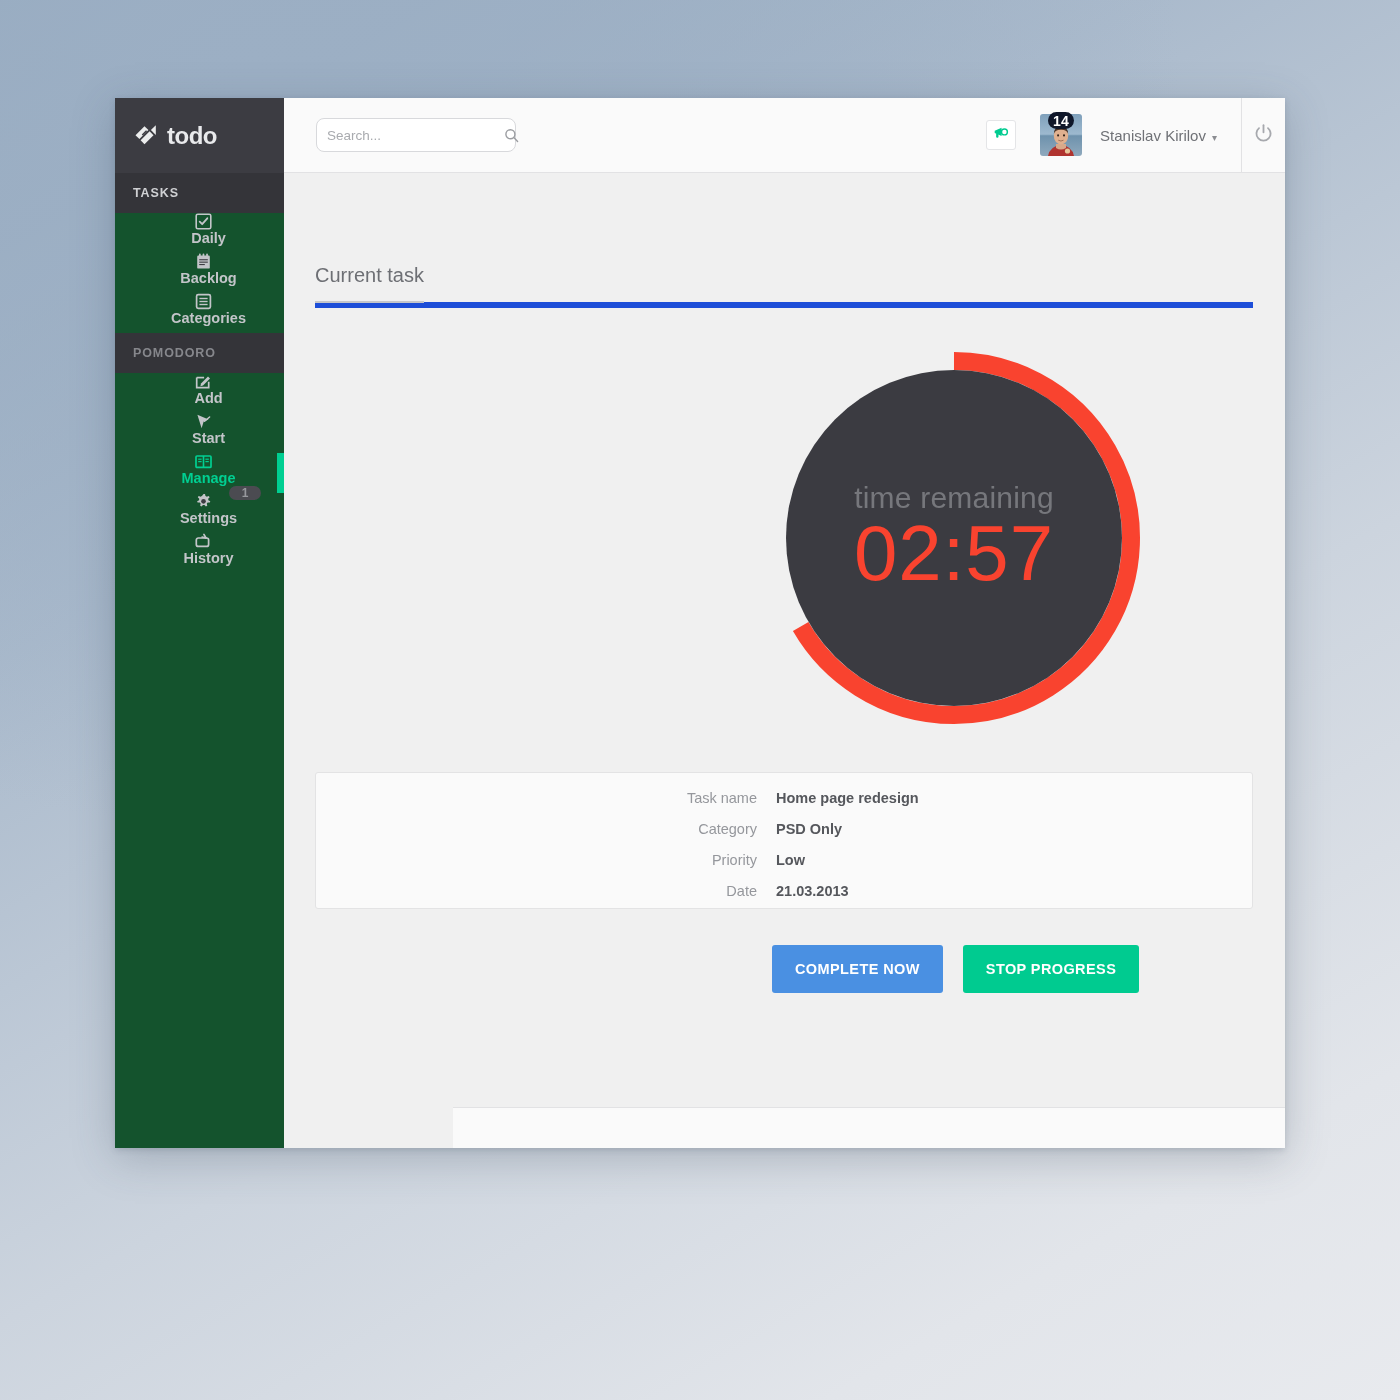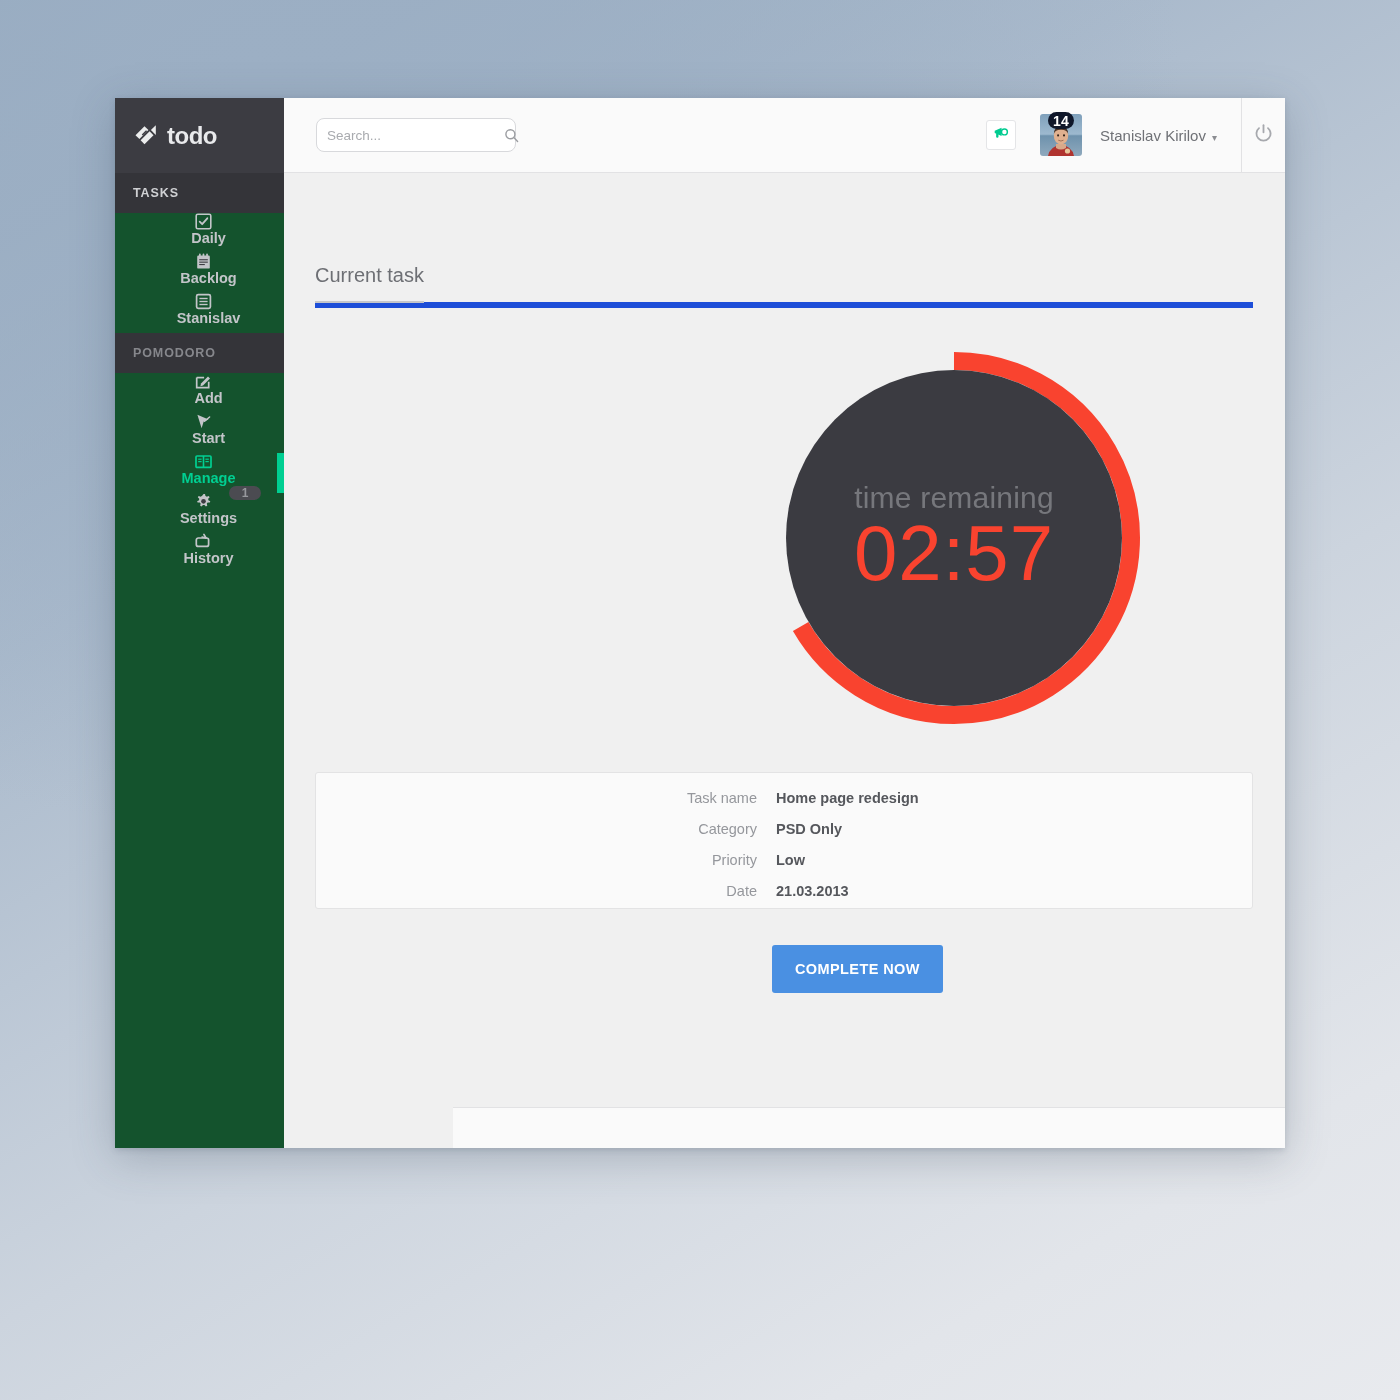--- a/index.html
+++ b/index.html
@@ -299,21 +299,21 @@
       <span class="ic">
         <svg viewBox="0 0 17 17" width="17" height="17">
           <rect x="1.6" y="1.6" width="13.8" height="13.8" rx="1.6" fill="none" stroke="#c3c5c9" stroke-width="1.7"></rect>
           <g fill="#c3c5c9">
             <rect x="4.4" y="4.8" width="8.2" height="1.4"></rect>
             <rect x="4.4" y="7.8" width="8.2" height="1.4"></rect>
             <rect x="4.4" y="10.8" width="8.2" height="1.4"></rect>
           </g>
         </svg>
       </span>
-      <span>Stanislav</span>
+      <span>Categories</span>
     </div>
 
     <div class="nav-section dim">POMODORO</div>
 
     <div class="nav-item">
       <span class="ic">
         <svg viewBox="0 0 17 17" width="17" height="17">
           <path d="M1.7 4.6 v10.1 h12.0 v-6.0" fill="none" stroke="#c3c5c9" stroke-width="1.7"></path>
           <path d="M1.7 4.6 h7.4" fill="none" stroke="#c3c5c9" stroke-width="1.7"></path>
           <path d="M6.0 10.6 L13.0 3.6 L15.0 5.6 L8.0 12.6 L5.4 13.2 Z" fill="#c3c5c9"></path>
@@ -471,18 +471,19 @@
           <tr>
             <td class="k">Date</td>
             <td class="v">21.03.2013</td>
           </tr>
         </tbody>
           </table>
       </div>
 
       <div id="actions">
         <button class="btn" id="btn-complete">COMPLETE NOW</button>
+        <button class="btn" id="btn-stop">STOP PROGRESS</button>
       </div>
     </div>
 
     <div id="footer"></div>
   </div>
 </div>
 
 </body></html>

